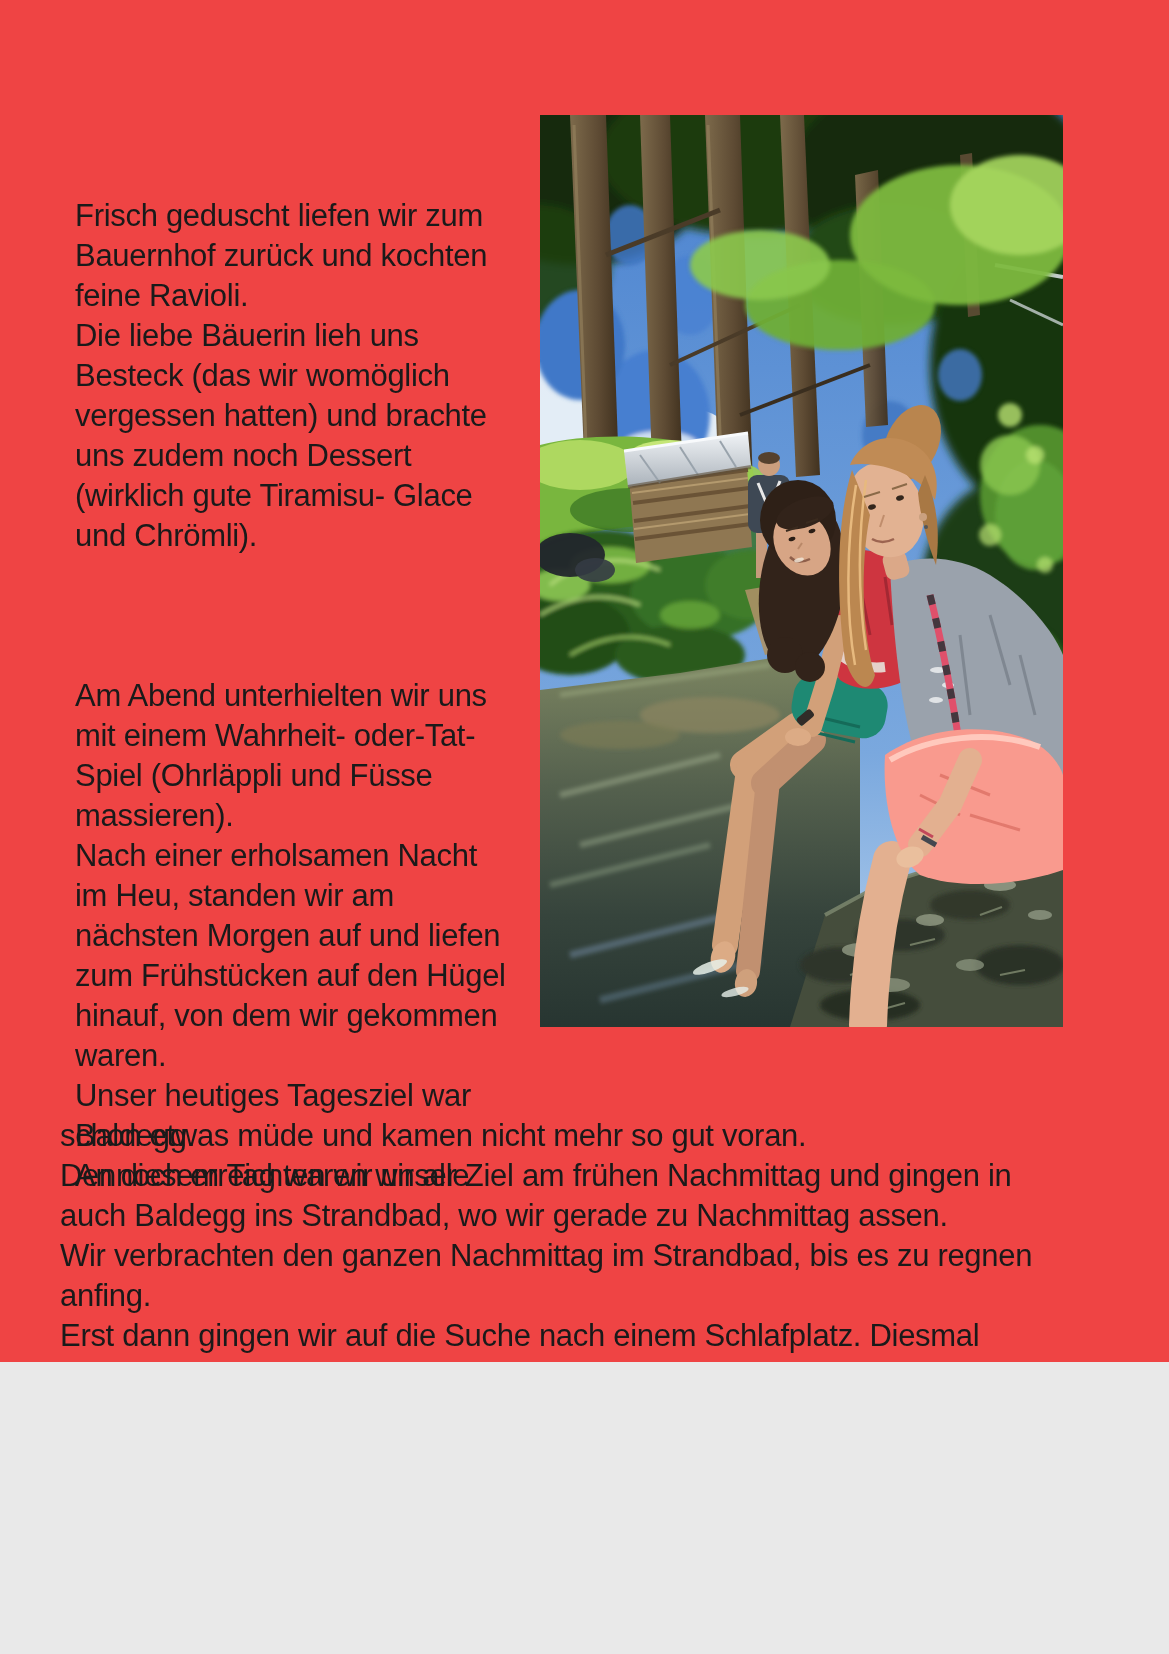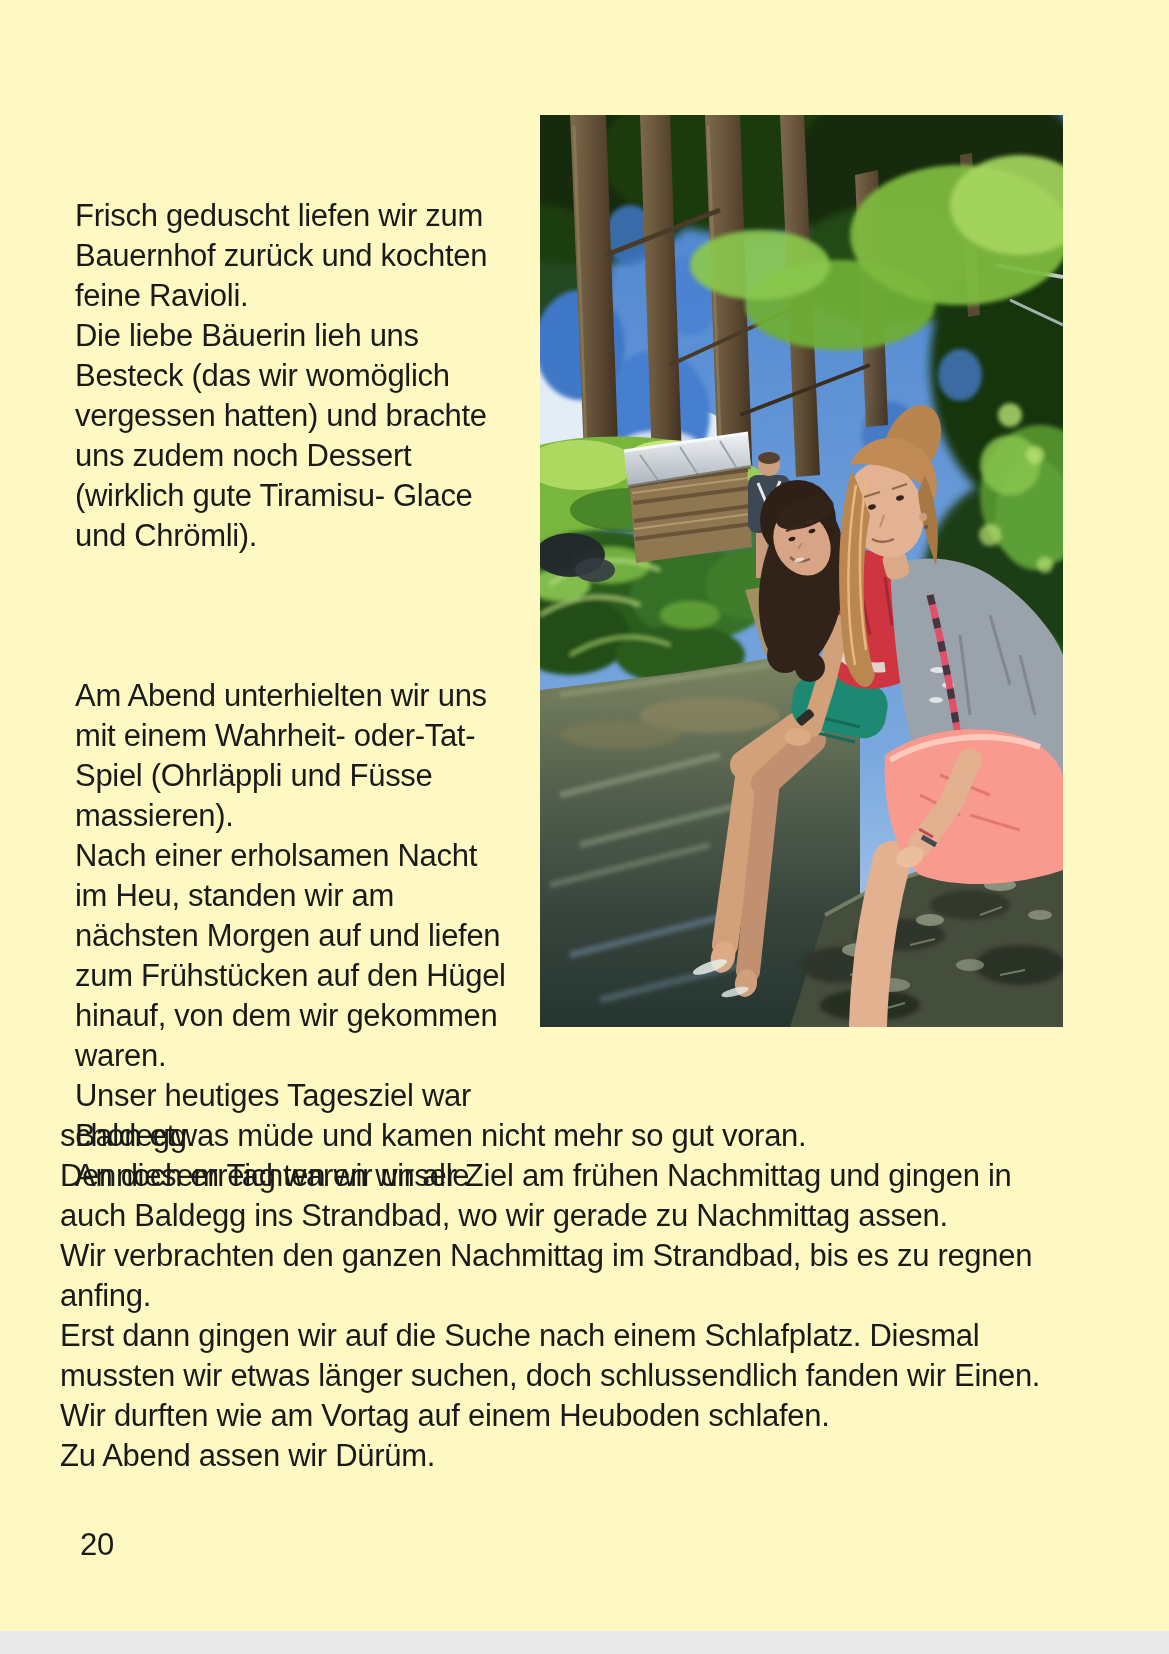--- a/index.html
+++ b/index.html
@@ -1,20 +1,20 @@
 <!DOCTYPE html>
 <html lang="de"><head>
 <meta charset="utf-8">
 <style>
   html,body{margin:0;padding:0;background:#e9e9e9;}
   .page{
     position:relative;
-    width:1169px;height:1631px;
+    width:1169px;height:1362px;
     margin:0 auto;
-    background:#fef9c3;
+    background:#ef4444;
     font-family:"Liberation Sans", sans-serif;
     color:#1a1a1a;
     overflow:hidden;
   }
   .bodytext{
     font-size:31px;
     line-height:40px;
     letter-spacing:-0.3px;
     white-space:pre;
   }

